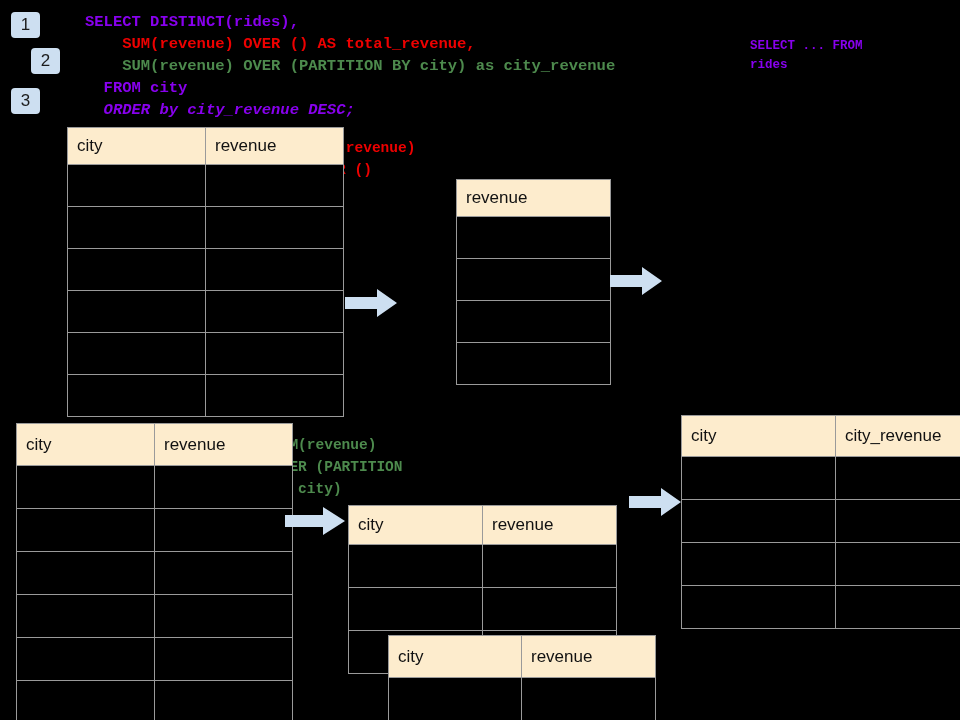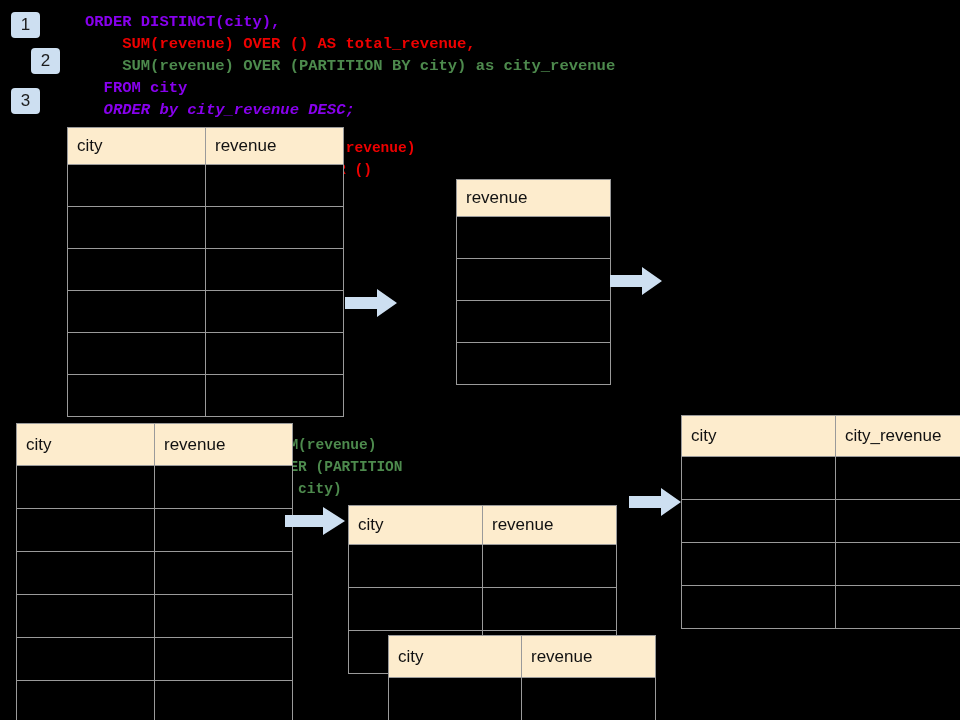--- a/index.html
+++ b/index.html
@@ -95,26 +95,28 @@
 </style>
 </head>
 <body>
 
 <div id="canvas">
 
   <div class="badge" style="left:11px; top:12px;">1</div>
   <div class="badge" style="left:31px; top:48px;">2</div>
   <div class="badge" style="left:11px; top:88px;">3</div>
 
-  <div class="code c-purple" style="left:85px; top:11px;">ORDER DISTINCT(city),</div>
+  <div class="code c-purple" style="left:85px; top:11px;">SELECT DISTINCT(rides),</div>
   <div class="code c-red" style="left:85px; top:33px;">    SUM(revenue) OVER () AS total_revenue,</div>
   <div class="code c-green" style="left:85px; top:55px;">    SUM(revenue) OVER (PARTITION BY city) as city_revenue</div>
   <div class="code c-purple" style="left:85px; top:77px;">  FROM city</div>
   <div class="code c-purple" style="left:85px; top:99px;font-style:italic;">  ORDER by city_revenue DESC;</div>
 
+  <div class="side-note" style="left:750px; top:37px;">SELECT ... FROM
+rides</div>
 
   <div class="annot red" style="left:311px; top:137px;">SUM(revenue)
 OVER ()</div>
   <div class="annot green" style="left:272px; top:434px;">SUM(revenue)
 OVER (PARTITION
 BY city)</div>
 
   <table class="tbl" style="left:67px; top:127px; width:238px;">
     <tbody>
         <tr>

